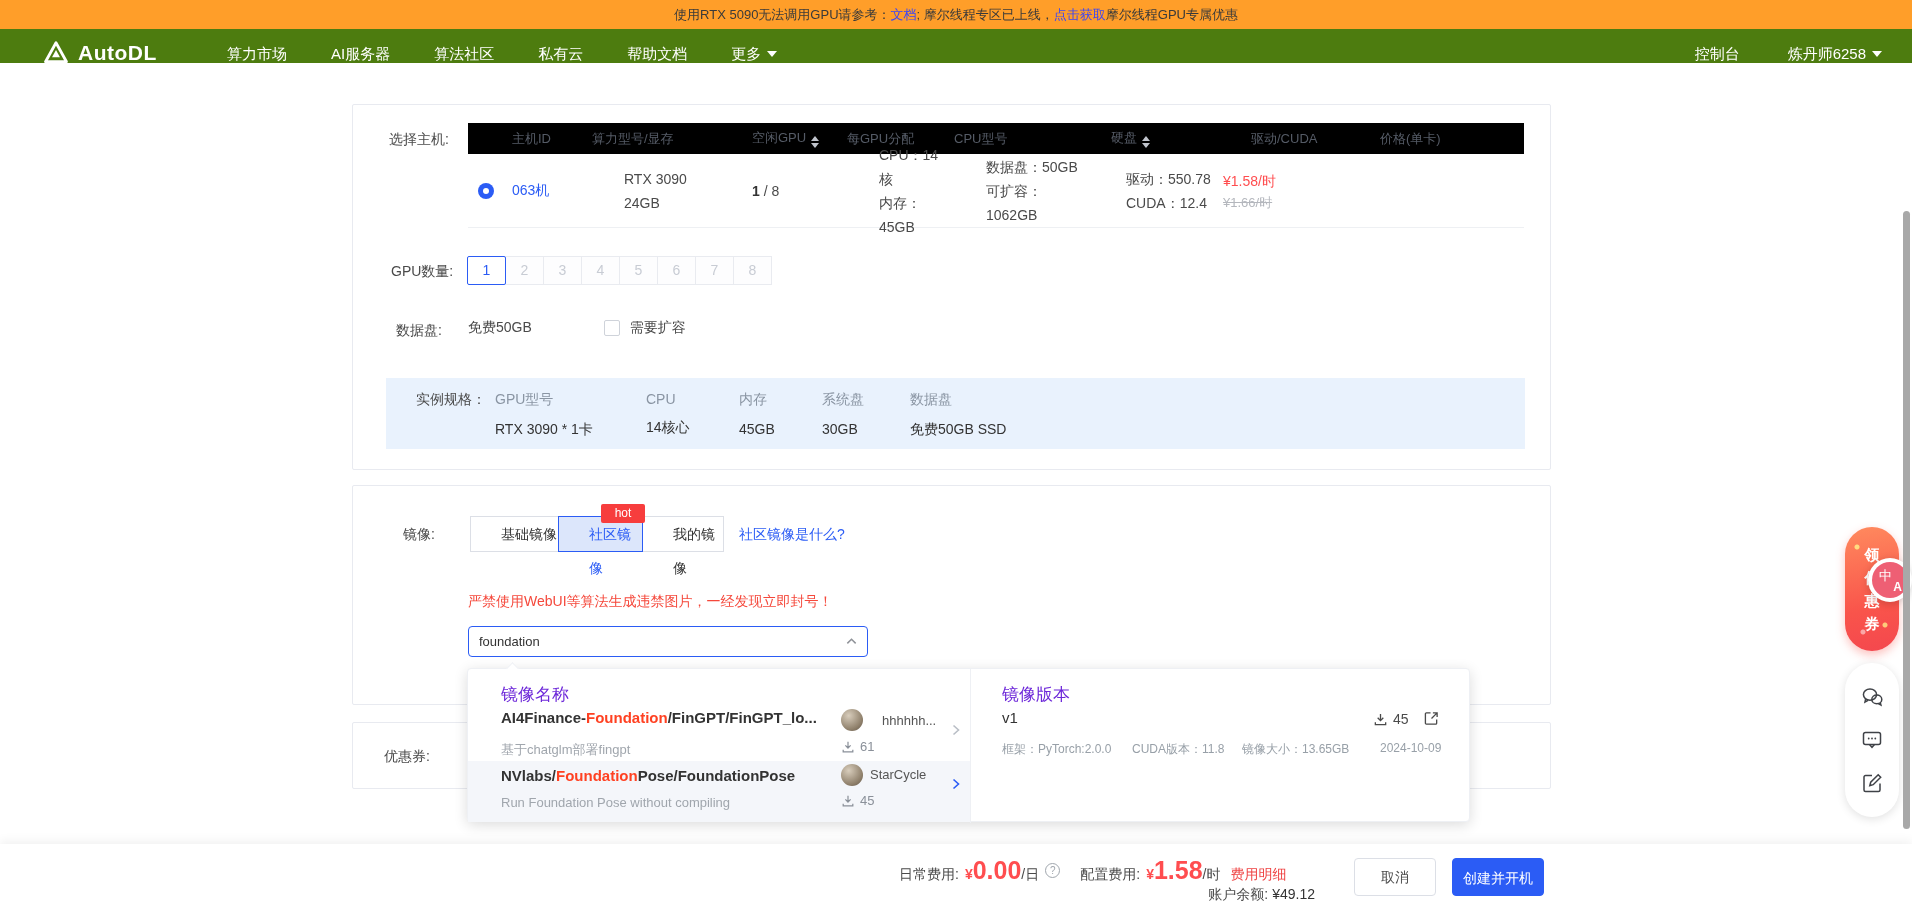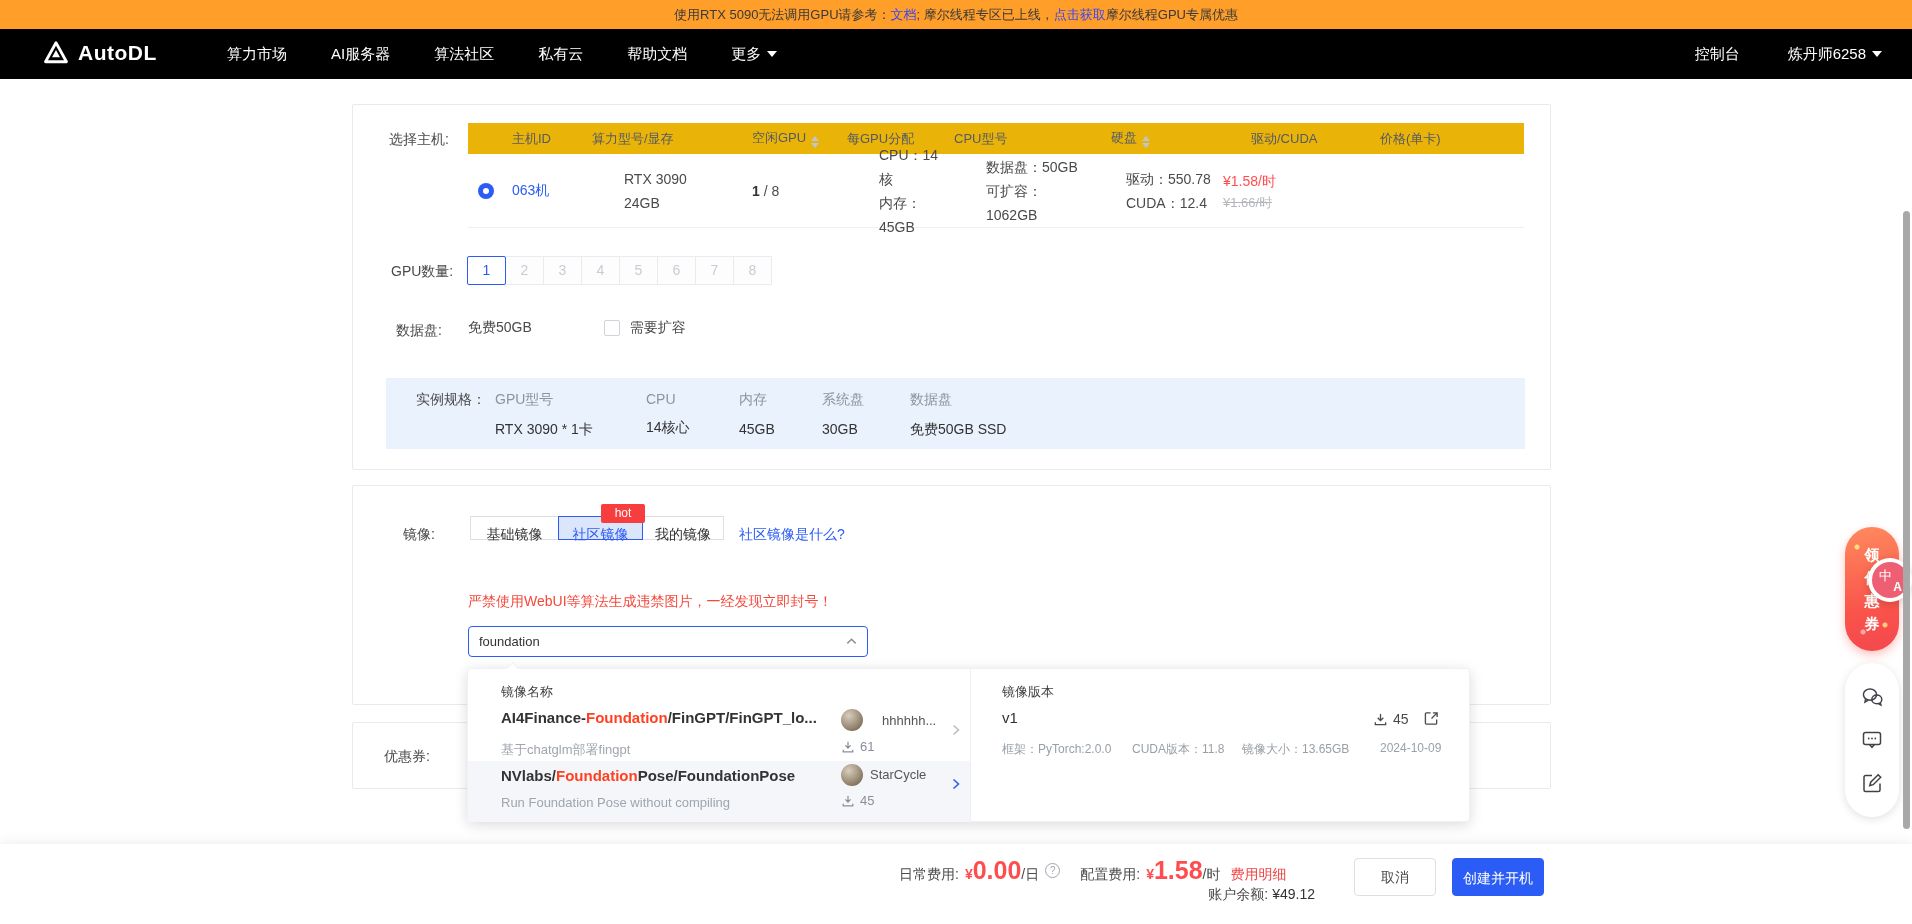--- a/index.html
+++ b/index.html
@@ -5,40 +5,40 @@
   * { margin:0; padding:0; box-sizing:border-box; }
   html,body { background:#fff; }
   body { font-family:"Liberation Sans","DejaVu Sans",sans-serif; }
   .screen { position:relative; width:1912px; height:924px; background:#fff; overflow:hidden; font-size:14px; color:#4a4a4a; }
 
   
   .banner { position:absolute; left:0; top:0; width:1912px; height:29px; background:#ff9e29; text-align:center; line-height:29px; font-size:13px; color:#3a3a3a; }
   .banner a { color:#3d46f5; text-decoration:none; cursor:pointer; }
 
   
-  .navbar { position:absolute; left:0; top:29px; width:1912px; height:50px; background:#000000; color:#fff; }
+  .navbar { position:absolute; left:0; top:29px; width:1912px; height:34px; background:#4d7c0f; color:#fff; }
   .brand { position:absolute; left:42px; top:10px; display:flex; align-items:center; gap:8px; cursor:pointer; }
   .brand .logo { width:28px; height:28px; }
   .brand .name { font-size:21px; font-weight:bold; letter-spacing:.5px; }
   .nav-items { position:absolute; left:227px; top:0; height:50px; display:flex; align-items:center; gap:44px; font-size:15px; }
   .nav-item { cursor:pointer; white-space:nowrap; display:flex; align-items:center; gap:6px; }
   .caret-down { width:0; height:0; border-left:5px solid transparent; border-right:5px solid transparent; border-top:6px solid #fff; display:inline-block; }
   .nav-right { position:absolute; right:30px; top:0; height:50px; display:flex; align-items:center; gap:48px; font-size:15px; }
 
   
   .card { position:absolute; left:352px; width:1199px; background:#fff; border:1px solid #e8eaf0; border-radius:2px; }
   .card-host { top:104px; height:366px; }
   .card-image { top:485px; height:220px; }
   .card-coupon { top:722px; height:67px; }
 
   .field-label { position:absolute; font-size:14px; color:#4a4a4a; white-space:nowrap; }
 
   
   .host-table { position:absolute; left:115px; top:18px; width:1056px; }
-  .thead { display:flex; align-items:center; height:31px; background:#eab308; font-size:13px; color:#555b66; }
+  .thead { display:flex; align-items:center; height:31px; background:#000000; font-size:13px; color:#555b66; }
   .trow { display:flex; align-items:center; height:74px; border-bottom:1px solid #eef0f3; font-size:14px; color:#4a4a4a; cursor:pointer; }
   .c-radio { width:36px; display:flex; justify-content:center; }
   .c-id { width:80px; padding-left:8px; }
   .c-model { width:160px; padding-left:8px; }
   .c-free { width:95px; padding-left:8px; }
   .c-alloc { width:107px; padding-left:8px; }
   .c-cpu { width:157px; padding-left:8px; }
   .c-disk { width:140px; padding-left:8px; }
   .c-driver { width:129px; padding-left:8px; }
   .c-price { flex:1; padding-left:8px; }
@@ -65,38 +65,38 @@
 
   
   .spec-box { position:absolute; left:33px; top:273px; width:1139px; height:71px; background:#e9f2fd; }
   .spec-label { position:absolute; left:30px; top:13px; color:#4a4a4a; }
   .spec-col { position:absolute; top:13px; }
   .spec-col .sl { color:#8a95a3; font-size:14px; display:block; }
   .spec-col .sv { color:#333; font-size:14px; display:block; margin-top:12px; white-space:nowrap; }
 
   
   .tabs { position:absolute; left:118px; top:30px; display:flex; }
-  .tab { height:24px; line-height:34px; text-align:center; border:1px solid #dcdfe6; background:#fff; color:#333; margin-left:-1px; cursor:pointer; font-size:14px; }
+  .tab { height:36px; line-height:34px; border:1px solid #dcdfe6; background:#fff; color:#333; margin-left:-1px; cursor:pointer; font-size:14px;padding-left:30px; }
   .tab.t0 { width:89px; }
   .tab.t1 { width:85px; }
   .tab.t2 { width:82px; }
   .tab.active { border-color:#2b5cf5; background:#dce6fb; color:#2b5cf5; position:relative; z-index:2; }
   .hot-badge { position:absolute; left:248px; top:18px; width:44px; height:19px; background:#f73d3d; color:#fff; font-size:12px; line-height:19px; text-align:center; border-radius:2px; z-index:3; }
   .help-link { position:absolute; left:386px; top:40px; color:#2b5cf5; font-size:14px; cursor:pointer; }
   .hint { position:absolute; left:115px; top:78px; font-size:14px; color:#4a4a4a; }
   .hint a { color:#2b5cf5; text-decoration:none; cursor:pointer; }
   .warning { position:absolute; left:115px; top:107px; font-size:14px; color:#f5483b; }
   .search-wrap { position:absolute; left:115px; top:140px; width:400px; height:31px; }
   .search-input { width:100%; height:100%; border:1px solid #2b5cf5; border-radius:4px; padding:0 30px 0 10px; font-size:13px; color:#333; outline:none; font-family:inherit; }
   .chev-up { position:absolute; right:10px; top:9px; }
 
   
   .dropdown { position:absolute; left:467px; top:668px; width:1003px; height:154px; background:#fff; border:1px solid #eef0f4; border-radius:4px; box-shadow:0 3px 14px rgba(0,0,0,.14); z-index:20; }
   .dd-notch { position:absolute; left:40px; top:-5px; width:9px; height:9px; background:#fff; border-left:1px solid #eef0f4; border-top:1px solid #eef0f4; transform:rotate(45deg); }
-  .dd-header { position:absolute; font-size:13px; color:#404040; }
+  .dd-header { position:absolute; font-size:17px; color:#6d28d9; }
   .dd-item2-bg { position:absolute; left:0; top:92px; width:502px; height:61px; background:#f4f6fa; }
   .dd-title { position:absolute; left:33px; font-size:15px; font-weight:bold; color:#333; white-space:nowrap; }
   .dd-title .hl { color:#ff4122; }
   .dd-desc { position:absolute; left:33px; font-size:13px; color:#a0a6ad; white-space:nowrap; }
   .dd-avatar { position:absolute; width:22px; height:22px; border-radius:50%; background:radial-gradient(circle at 35% 30%, #d8cdbc, #90816c 65%, #5f5346); }
   .dd-author { position:absolute; font-size:13px; color:#555; white-space:nowrap; }
   .dd-dl { position:absolute; display:flex; align-items:center; gap:5px; font-size:13px; color:#8a9099; }
   .dd-chev { position:absolute; left:482px; }
   .dd-divider { position:absolute; left:502px; top:0; height:154px; border-left:1px solid #eef0f4; }
   .dd-v1 { position:absolute; left:534px; top:40px; font-size:15px; color:#333; }

